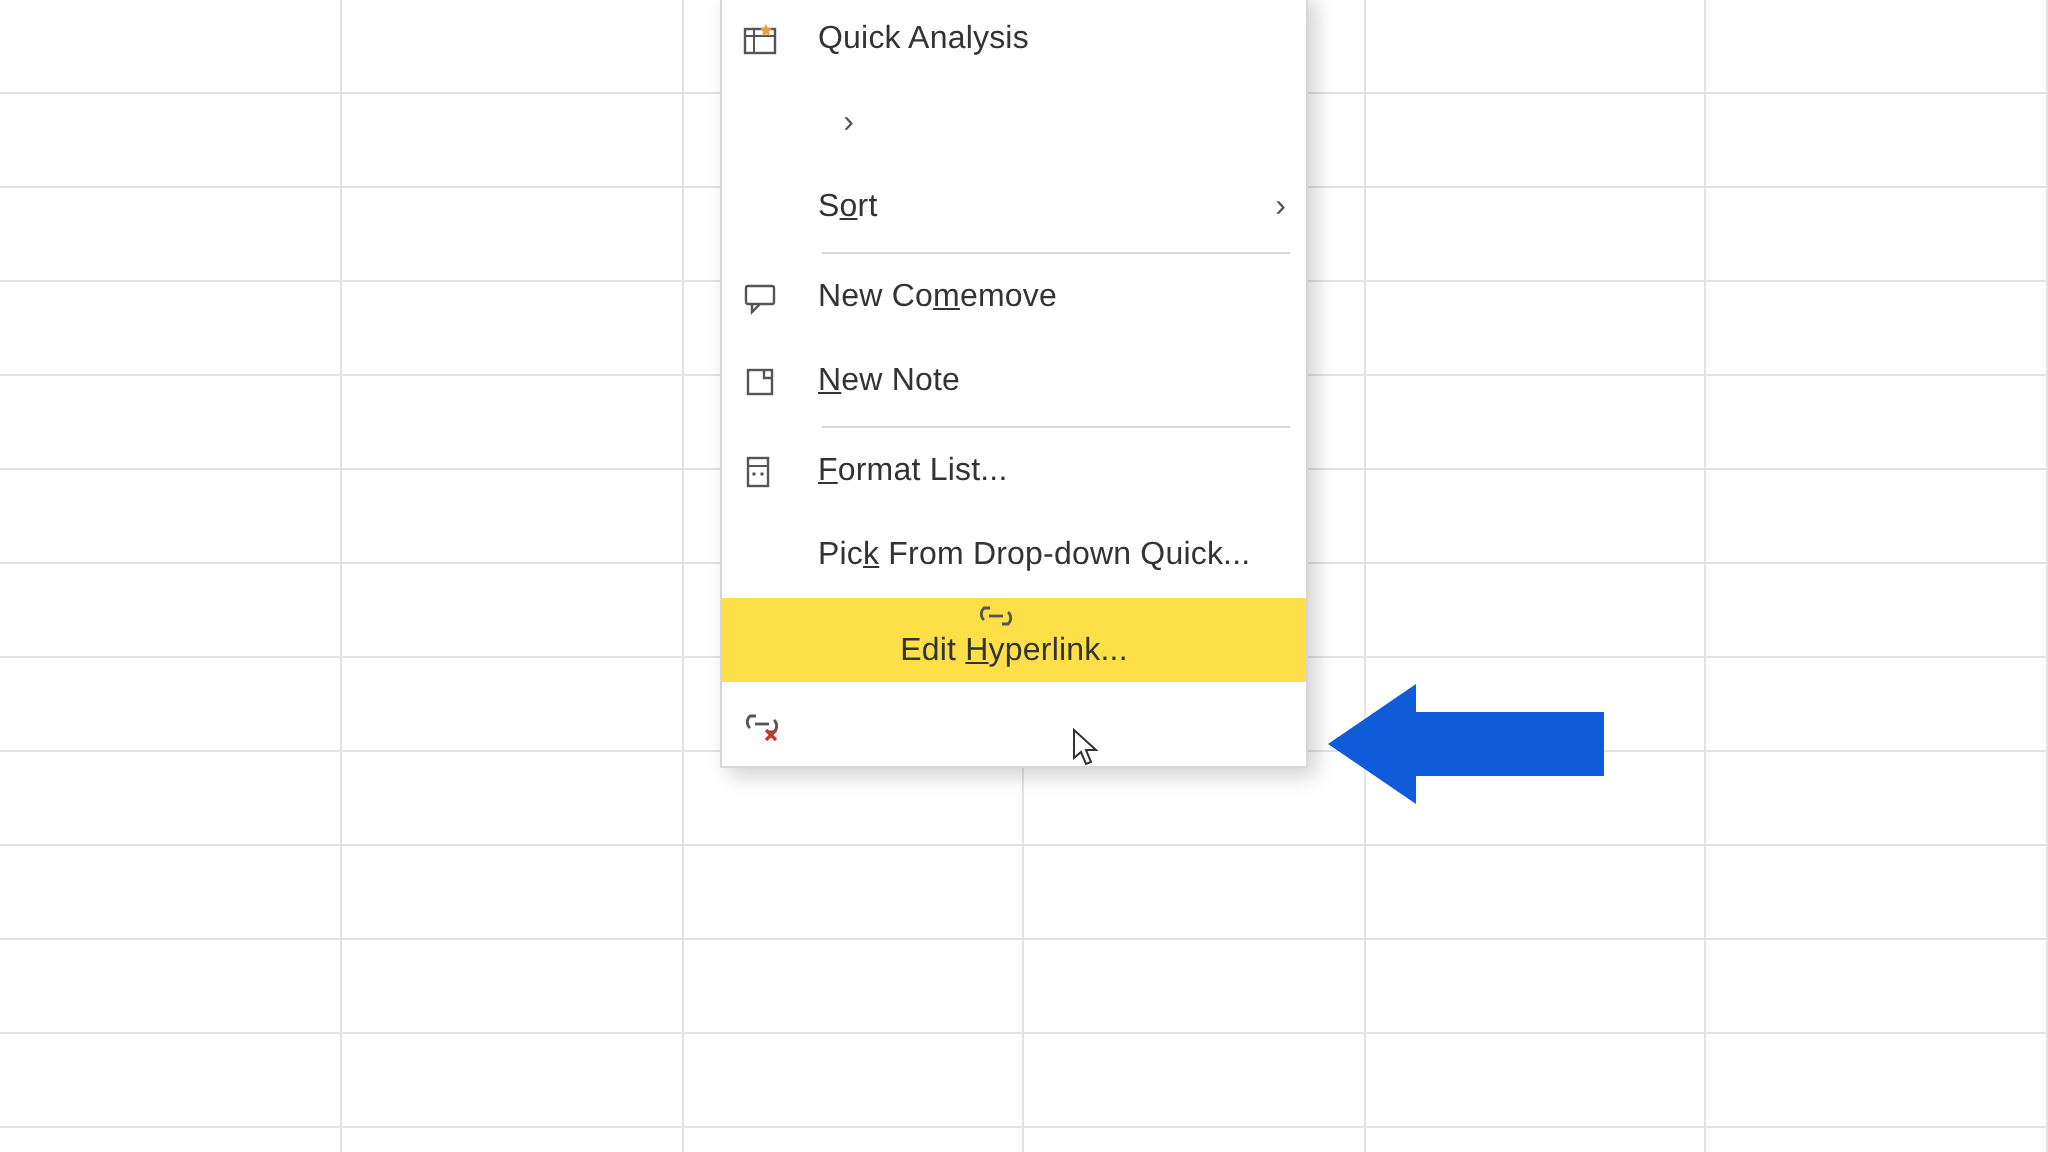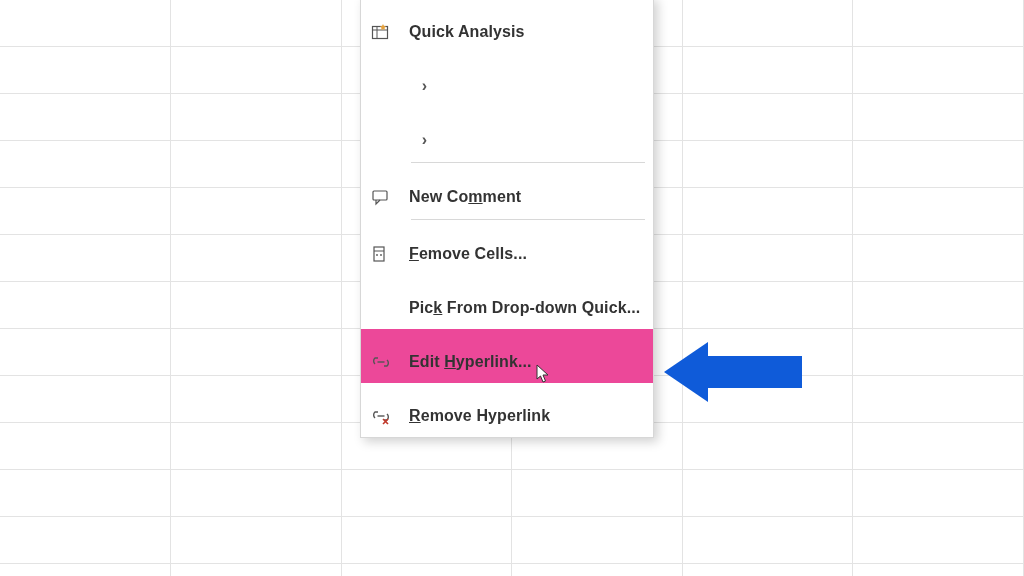--- a/index.html
+++ b/index.html
@@ -45,27 +45,27 @@
     background: #ffffff;
     border: 1px solid #d7d7d7;
     box-shadow: 4px 4px 10px rgba(0,0,0,0.18);
     box-sizing: border-box;
     padding-top: 2px;
   }
   .menu-item {
     display: flex;
     align-items: center;
     height: 42px;
-    padding: 12px 10px 0 10px;
+    padding: 0 10px 0 10px;
     cursor: default;
     position: relative;
-    font-weight: bold;
   }
   .menu-item.highlight {
-    background: #ec4899;
+    background: #fde047;
+    flex-direction: column;
   }
   .menu-icon {
     width: 38px;
     display: flex;
     align-items: center;
     justify-content: flex-start;
     color: #555;
   }
   .menu-label {
     flex: 1 1 auto;
@@ -247,51 +247,65 @@
     <span class="menu-label">Quick Analysis</span>
   </div>
 
   <div class="menu-item">
     <span class="menu-icon"></span>
     <span class="submenu-arrow">›</span>
   </div>
 
   <div class="menu-item">
     <span class="menu-icon"></span>
+    <span class="menu-label">
+      <span>S</span><span class="u">o</span><span>rt</span>
+    </span>
     <span class="submenu-arrow">›</span>
   </div>
 
   <div class="menu-sep"></div>
 
   <div class="menu-item">
     <span class="menu-icon">
       <svg width="18" height="18" viewBox="0 0 18 18">
         <rect x="2" y="3" width="14" height="9" rx="1" fill="none" stroke="#555" stroke-width="1.2"></rect>
         <path d="M5 12 L5 16 L9 12" fill="none" stroke="#555" stroke-width="1.2"></path>
       </svg>
     </span>
     <span class="menu-label">
-      <span>New Co</span><span class="u">m</span><span>ment</span>
-    </span>
-  </div>
-
+      <span>New Co</span><span class="u">m</span><span>emove</span>
+    </span>
+  </div>
+
+  <div class="menu-item">
+    <span class="menu-icon">
+      <svg width="18" height="18" viewBox="0 0 18 18">
+        <rect x="3" y="3" width="12" height="12" fill="none" stroke="#555" stroke-width="1.2"></rect>
+        <path d="M11 3 L11 7 L15 7" fill="none" stroke="#555" stroke-width="1.2"></path>
+      </svg>
+    </span>
+    <span class="menu-label">
+      <span class="u">N</span><span>ew Note</span>
+    </span>
+  </div>
 
   <div class="menu-sep"></div>
 
   <div class="menu-item">
     <span class="menu-icon">
       <svg width="18" height="18" viewBox="0 0 18 18">
         <rect x="3" y="2" width="10" height="14" fill="none" stroke="#555" stroke-width="1.2"></rect>
         <line x1="3" y1="6" x2="13" y2="6" stroke="#555" stroke-width="1"></line>
         <circle cx="6" cy="10" r="0.9" fill="#555"></circle>
         <circle cx="10" cy="10" r="0.9" fill="#555"></circle>
       </svg>
     </span>
     <span class="menu-label">
-      <span class="u">F</span><span>emove Cells...</span>
+      <span class="u">F</span><span>ormat List...</span>
     </span>
   </div>
 
   <div class="menu-item">
     <span class="menu-icon"></span>
     <span class="menu-label">
       <span>Pic</span><span class="u">k</span><span> From Drop-down Quick...</span>
     </span>
   </div>
 
@@ -313,23 +327,20 @@
   <div class="menu-item">
     <span class="menu-icon">
       <svg width="20" height="18" viewBox="0 0 20 18">
         <path d="M4 11 a4 4 0 0 1 0-6 l3 0" fill="none" stroke="#555" stroke-width="1.4"></path>
         <path d="M16 7 a4 4 0 0 1 0 6 l-3 0" fill="none" stroke="#555" stroke-width="1.4"></path>
         <line x1="6.5" y1="9" x2="13.5" y2="9" stroke="#555" stroke-width="1.4"></line>
         <line x1="12" y1="12" x2="17" y2="17" stroke="#c0392b" stroke-width="1.6"></line>
         <line x1="17" y1="12" x2="12" y2="17" stroke="#c0392b" stroke-width="1.6"></line>
       </svg>
     </span>
-    <span class="menu-label">
-      <span class="u">R</span><span>emove Hyperlink</span>
-    </span>
   </div>
 
 </div>
 
 <div class="big-arrow">
   <div class="arrow-head"></div>
   <div class="arrow-shaft"></div>
 </div>
 
 <div class="cursor">

